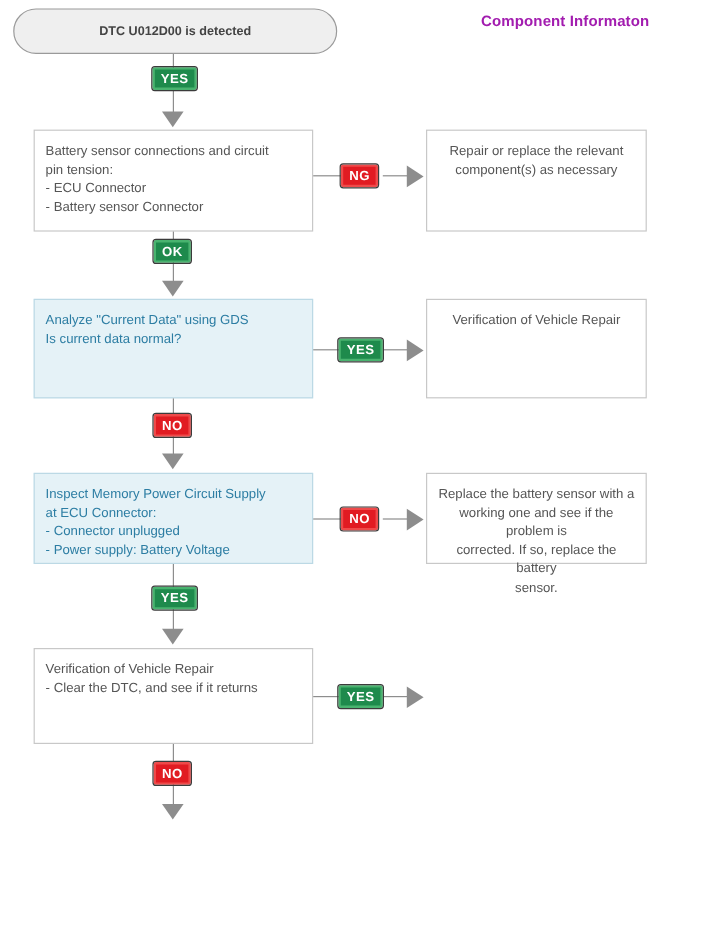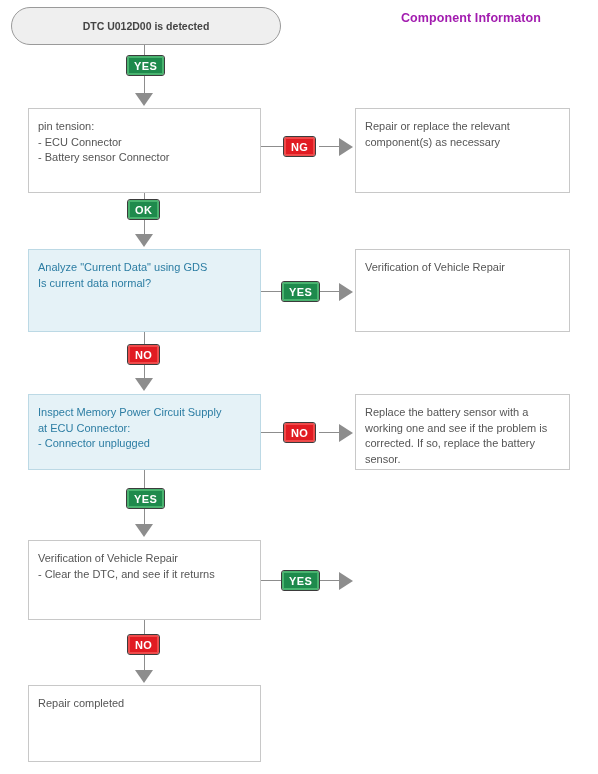--- a/index.html
+++ b/index.html
@@ -64,21 +64,21 @@
     position: absolute;
     box-sizing: border-box;
     border: 1px solid #c8c8c8;
     background: #ffffff;
     padding: 10px 9px 8px 9px;
     font-size: 11px;
     line-height: 1.42;
     color: #555555;
   }
   .box.left  { left: 28px;  width: 233px; }
-  .box.right { left: 355px; width: 215px; }
+  .box.right { left: 355px; width: 184px; text-align: center; }
   .box.blue {
     background: #e5f2f7;
     border: 1px solid #bcd9e5;
     color: #2c7da3;
   }
   .box .ln { display: block; }
 
   
   .vline {
     position: absolute;
@@ -143,20 +143,21 @@
 
   <div class="start-node">
     <span class="ln">DTC U012D00 is detected</span>
   </div>
 
   <div class="vline" style="top:45px; height:51px;"></div>
   <div class="badge green" style="left:127px; top:56px;">YES</div>
   <div class="arrow-down" style="top:93px;"></div>
 
   <div class="box left" style="top:108px; height:85px;">
+    <span class="ln">Battery sensor connections and circuit</span>
     <span class="ln">pin tension:</span>
     <span class="ln">- ECU Connector</span>
     <span class="ln">- Battery sensor Connector</span>
   </div>
 
   <div class="hline" style="left:261px; top:146px; width:24px;"></div>
   <div class="badge red" style="left:284px; top:137px;">NG</div>
   <div class="hline" style="left:319px; top:146px; width:21px;"></div>
   <div class="arrow-right" style="left:339px; top:138px;"></div>
 
@@ -184,20 +185,21 @@
   </div>
 
   <div class="vline" style="top:332px; height:48px;"></div>
   <div class="badge red" style="left:128px; top:345px;">NO</div>
   <div class="arrow-down" style="top:378px;"></div>
 
   <div class="box left blue" style="top:394px; height:76px;">
     <span class="ln">Inspect Memory Power Circuit Supply</span>
     <span class="ln">at ECU Connector:</span>
     <span class="ln">- Connector unplugged</span>
+    <span class="ln">- Power supply: Battery Voltage</span>
   </div>
 
   <div class="hline" style="left:261px; top:432px; width:24px;"></div>
   <div class="badge red" style="left:284px; top:423px;">NO</div>
   <div class="hline" style="left:319px; top:432px; width:21px;"></div>
   <div class="arrow-right" style="left:339px; top:424px;"></div>
 
   <div class="box right" style="top:394px; height:76px;">
     <span class="ln">Replace the battery sensor with a</span>
     <span class="ln">working one and see if the problem is</span>
@@ -217,17 +219,14 @@
   <div class="hline" style="left:261px; top:580px; width:22px;"></div>
   <div class="badge green" style="left:282px; top:571px;">YES</div>
   <div class="hline" style="left:320px; top:580px; width:20px;"></div>
   <div class="arrow-right" style="left:339px; top:572px;"></div>
 
 
   <div class="vline" style="top:620px; height:53px;"></div>
   <div class="badge red" style="left:128px; top:635px;">NO</div>
   <div class="arrow-down" style="top:670px;"></div>
 
-  <div class="box left" style="top:685px; height:77px;">
-    <span class="ln">Repair completed</span>
-  </div>
 
 </div>
 
 </body></html>

